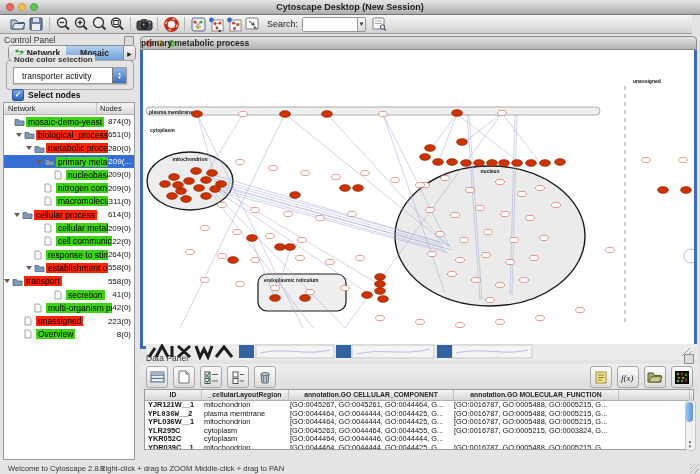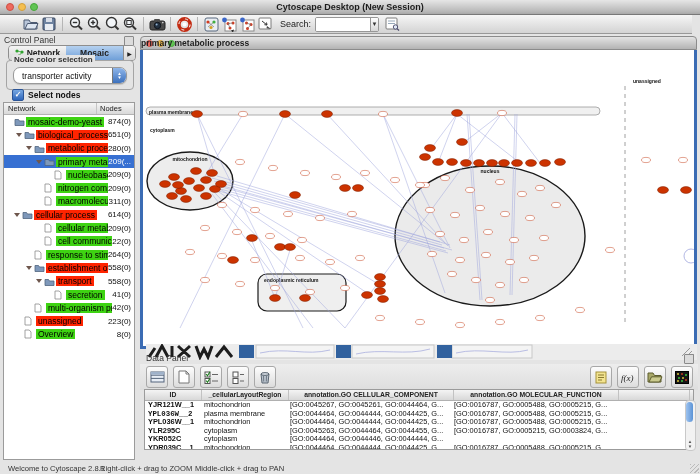--- a/index.html
+++ b/index.html
@@ -10,41 +10,41 @@
   .titlebar{left:0;top:0;width:700px;height:14px;background:linear-gradient(#e6e6e6,#b9b9b9 80%,#a8a8a8);
             border-bottom:1px solid #787878}
   .tl{position:absolute;width:8px;height:8px;border-radius:50%;top:3px;box-sizing:border-box}
   .tl.r{left:6px;background:#ee6a5f;border:1px solid #ce4f44}
   .tl.y{left:18px;background:#f5bf4f;border:1px solid #d29f3c}
   .tl.g{left:30px;background:#61c454;border:1px solid #47a73a}
   .title-text{position:absolute;left:0;top:0;width:100%;text-align:center;font-size:9px;font-weight:bold;
               color:#1c1c1c;line-height:14px}
   
   .toolbar{left:0;top:15px;width:692px;height:19px;background:linear-gradient(#f6f6f6,#d3d3d3);
-           border-bottom:1px solid #989898;display:flex;align-items:center;padding-left:22px;box-sizing:border-box}
+           border-bottom:1px solid #989898;display:flex;align-items:center;padding-left:9px;box-sizing:border-box}
   .tbtn{width:18px;height:17px;display:flex;align-items:center;justify-content:center;flex:0 0 auto}
   .tsep{width:1px;height:14px;background:#b5b5b5;margin:0 4px;flex:0 0 auto}
   .search-label{font-size:9px;color:#222;margin:0 4px 0 6px}
   .combo{width:62px;height:13px;background:#fff;border:1px solid #979797;border-radius:2px;display:flex;overflow:hidden}
   .combo input{border:0;outline:0;width:50px;font-size:8px;padding:0 2px}
   .combo-btn{width:11px;background:linear-gradient(#fefefe,#d7d7d7);border-left:1px solid #979797;
              font-size:6px;line-height:13px;text-align:center;color:#333}
   
   .cp-title{left:4px;top:35px;font-size:8.5px;color:#333}
   .float-ic{width:8px;height:8px;border:1px solid #8a8a8a;background:#dcdcdc;border-radius:1px}
   .cp-tabs{left:8px;top:45px;width:126px;height:14px;display:flex;border:1px solid #8e8e8e;border-radius:4px;
            overflow:hidden;background:#e0e0e0}
   .cp-tab{flex:1;display:flex;align-items:center;justify-content:center;gap:3px;font-size:8.5px;font-weight:bold;
           color:#222;background:linear-gradient(#f4f4f4,#d6d6d6)}
   .cp-tab.active{background:linear-gradient(#b5d1f0,#6f9fd8)}
   .cp-tab-arrow{width:11px;display:flex;align-items:center;justify-content:center;font-size:6px;color:#222;
                 background:linear-gradient(#f4f4f4,#d6d6d6);border-left:1px solid #8e8e8e}
   .groupbox{left:6px;top:60px;width:126px;height:28px;border:1px solid #a5a5a5;border-radius:4px}
   .legend{left:12px;top:55px;font-size:8px;font-weight:bold;color:#333;background:#e4e4e4;padding:0 2px}
-  .dropdown{left:13px;top:67px;width:112px;height:15px;background:#fff;border:1px solid #9a9a9a;border-radius:7px;
+  .dropdown{left:13px;top:67px;width:112px;height:15px;background:#fff;border:1px solid #9a9a9a;border-radius:0;
             display:flex;align-items:center;overflow:hidden;box-shadow:0 1px 1px rgba(0,0,0,.15)}
   .dropdown .val{flex:1;font-size:8.5px;color:#111;padding-left:8px}
   .dd-cap{width:13px;height:100%;background:linear-gradient(#8fb6ea,#3d71bd);display:flex;flex-direction:column;
           align-items:center;justify-content:center;color:#fff;font-size:4.5px;line-height:4px;border-left:1px solid #777}
   .chk-row{left:12px;top:89px;display:flex;align-items:center;gap:4px}
   .chk{width:10px;height:10px;border-radius:2px;background:linear-gradient(#76a7e2,#2e66bb);border:1px solid #2a5496;
        color:#fff;font-size:8px;line-height:9px;text-align:center;font-weight:bold}
   .chk-label{font-size:8.5px;font-weight:bold;color:#111}
   .tree-box{left:3px;top:102px;width:132px;height:358px;background:#fff;border:1px solid #9b9b9b;box-sizing:border-box;overflow:hidden}
   .tree-head{display:flex;height:11px;background:linear-gradient(#f5f5f5,#d9d9d9);border-bottom:1px solid #b3b3b3;
@@ -384,21 +384,21 @@
       <div class="trow" style="padding-left: 22px;">
         <span class="exp open"></span>
         <span class="ticon">
           <svg width="11" height="9">
             <path d="M1,2.5 L4.5,2.5 L5.5,4 L10,4 L10,8.5 L1,8.5 Z" fill="#7e98ba" stroke="#50657f" stroke-width="0.8"></path>
           </svg>
         </span>
         <span class="tlabel red">establishment of lo</span>
         <span class="tcount">558(0)</span>
       </div>
-      <div class="trow" style="padding-left: 32px;">
+      <div class="trow" style="">
         <span class="exp open"></span>
         <span class="ticon">
           <svg width="11" height="9">
             <path d="M1,2.5 L4.5,2.5 L5.5,4 L10,4 L10,8.5 L1,8.5 Z" fill="#7e98ba" stroke="#50657f" stroke-width="0.8"></path>
           </svg>
         </span>
         <span class="tlabel red">transport</span>
         <span class="tcount">558(0)</span>
       </div>
       <div class="trow" style="padding-left: 42px;">

